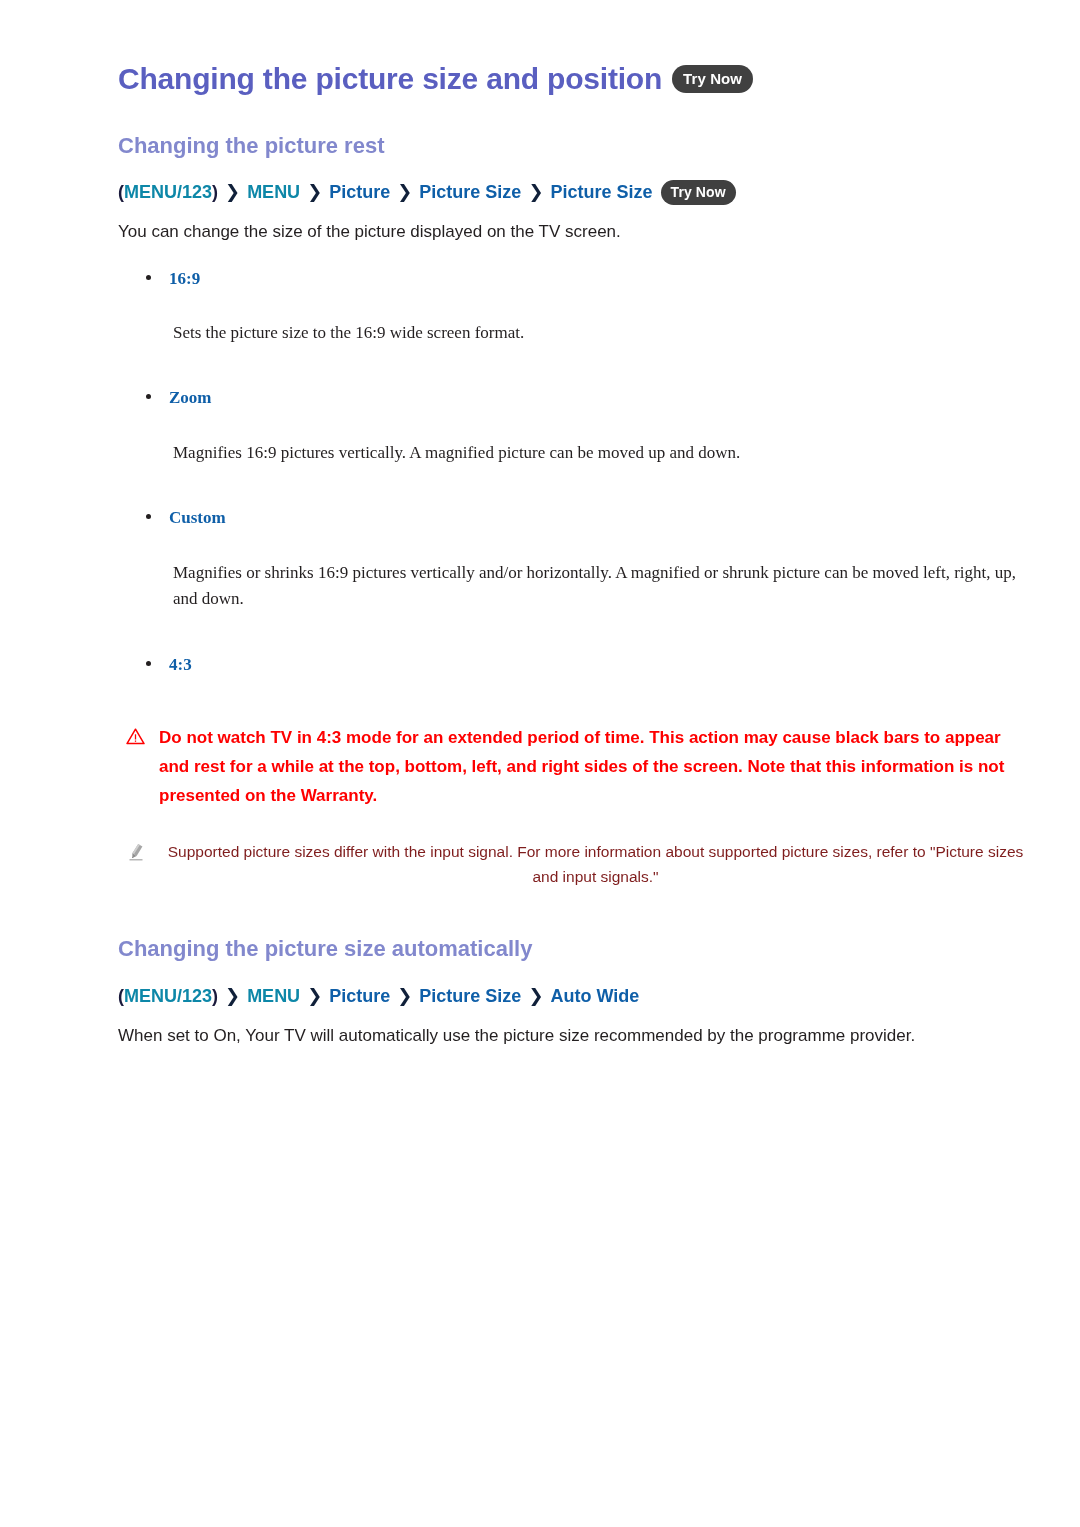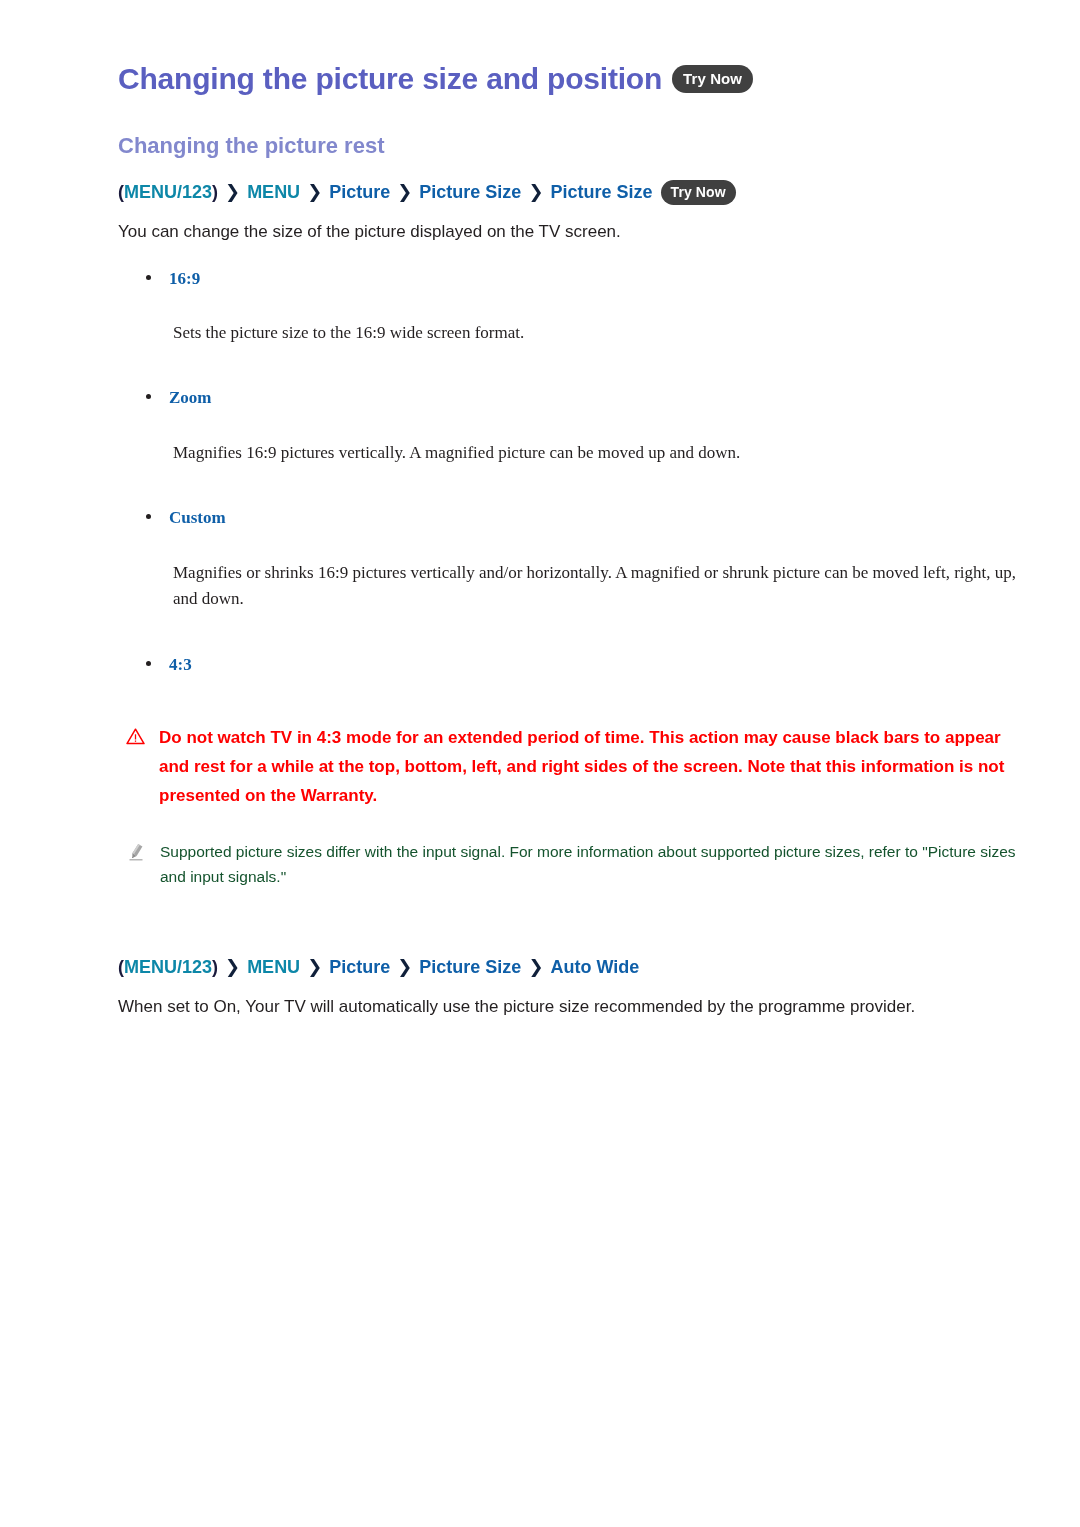--- a/index.html
+++ b/index.html
@@ -156,22 +156,23 @@
   .note-block {
     display: flex;
     align-items: flex-start;
     gap: 16px;
     padding-left: 10px;
     max-width: 950px;
   }
   .note-icon { flex: 0 0 auto; margin-top: 4px; }
   .note-text {
     font-size: 15.5px;
-    color: #14532d;
+    color: #7f1d1d;
     line-height: 1.62;
+    text-align: center;
   }
   .sp-b { height: 14px; }
   .sp-c { height: 20px; }
   .sp-d { height: 22px; }
   .sp-e { height: 34px; }
   .sp-f { height: 28px; }
   .sp-g { height: 46px; }
   .sp-h { height: 12px; }
 </style>
 </head>
@@ -277,20 +278,21 @@
           <polygon points="7.5,14.9 8.1,16.0 8.7,14.9" fill="#5b5b5b"></polygon>
         </g>
         <rect x="1.5" y="16.2" width="13" height="1.2" fill="#a6a6a6"></rect>
       </svg>
     </span>
     <div class="note-text">Supported picture sizes differ with the input signal. For more information about supported picture sizes, refer to "Picture sizes and input signals."</div>
   </div>
 
   <div class="sp-g"></div>
 
+  <h2 class="section-heading">Changing the picture size automatically</h2>
 
   <div class="sp-c"></div>
 
   <div class="breadcrumb">
     <span class="crumb paren">(</span>
       <span class="crumb teal">MENU/123</span>
       <span class="crumb paren">)</span>
     <span class="crumb-sep">❯</span>
     <span class="crumb teal">MENU</span>
     <span class="crumb-sep">❯</span>

